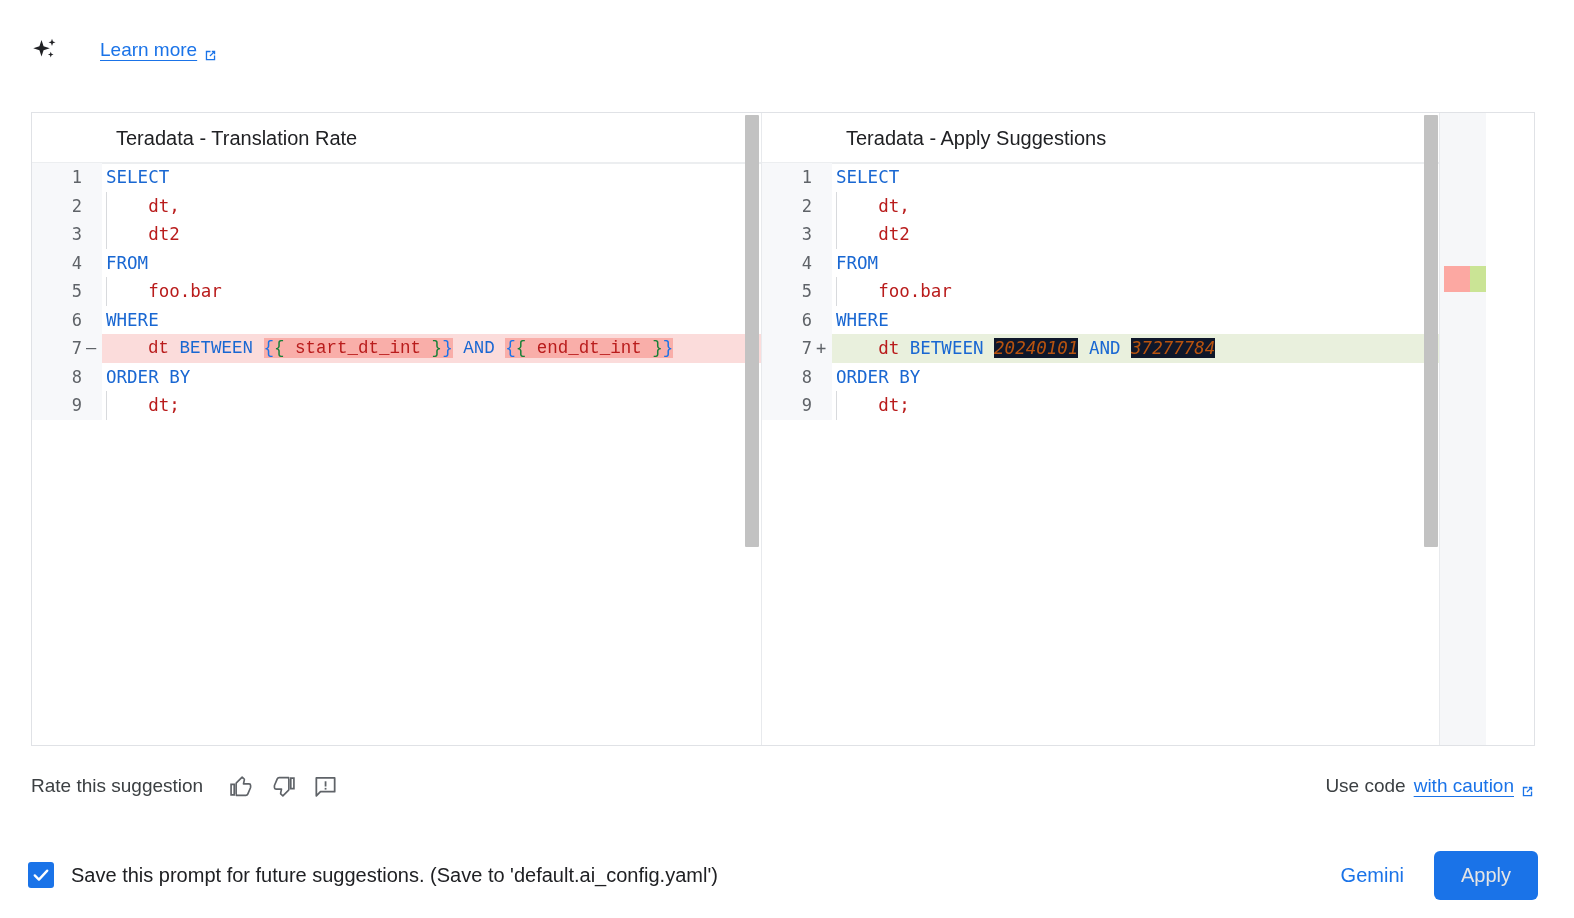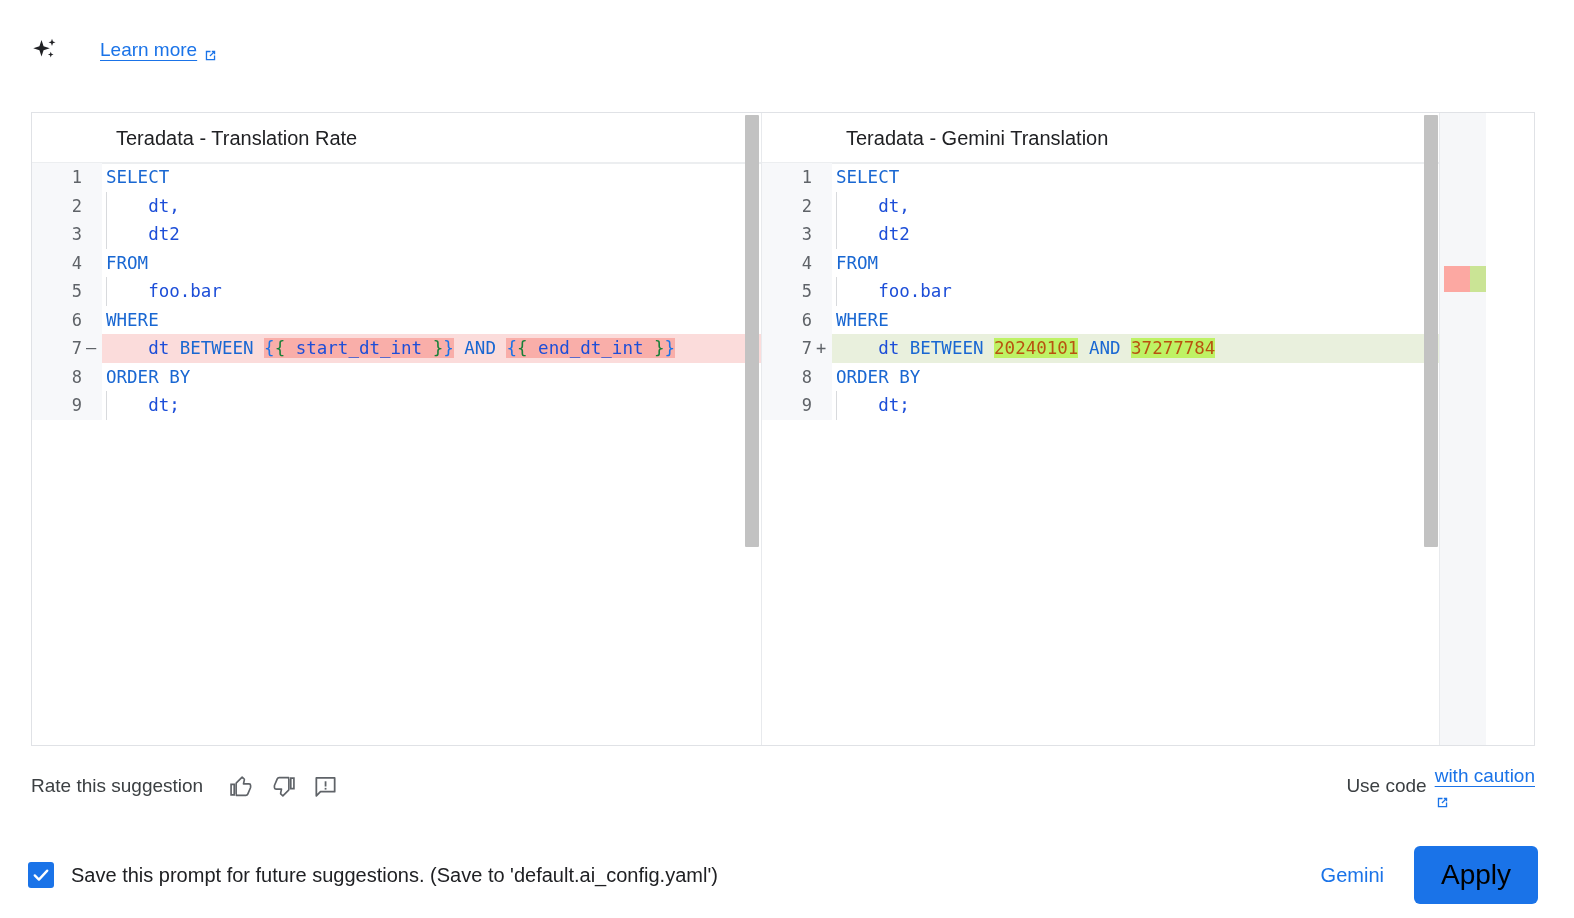--- a/index.html
+++ b/index.html
@@ -126,31 +126,31 @@
   
   .code-txt.indented::before {
     content: "";
     position: absolute;
     left: 4px;
     top: 0;
     bottom: 0;
     width: 1px;
     background: #d8dadd;
   }
-  .line-del .code-txt { background: #fbdcdb; }
+  .line-del .code-txt { background: #fbdcdb; font-family: Liberation Mono, monospace; }
   .line-add .code-txt { background: #e9f0dd; }
   .line-del .ln, .line-del .sign { background: #f7f8fa; }
 
   .kw  { color: #1967d2; }
   .num { color: #b8530f; }
   .brc { color: #1a73e8; }
   .brc2{ color: #188038; }
-  .plain { color: #1d4ed8; }
+  .plain { color: #b91c1c; }
   .seg-del { background: #f9aea9; }
-  .seg-add { background: #bef264; }
+  .seg-add { background: #0f172a; font-style: italic; }
 
   
   .header-rule {
     position: absolute; left: 0; right: 0; top: 0; height: 1px; background: #eceef0;
   }
 
   
   .pane-scrollbar {
     position: absolute;
     top: 0;
@@ -216,23 +216,22 @@
     align-items: center;
     gap: 8px;
     white-space: nowrap;
   }
   .caution-link {
     color: #1a73e8;
     text-decoration: underline;
     text-underline-offset: 4px;
     cursor: pointer;
     display: inline-flex;
-    align-items: flex-start;
+    align-items: flex-end;
     gap: 6px;
-    flex-direction: column;
   }
 
   
   .footer {
     position: absolute;
     left: 28px;
     top: 845px;
     width: 1510px;
     height: 60px;
     display: flex;
@@ -259,22 +258,22 @@
     font-size: 20px;
     color: #1a73e8;
     background: transparent;
     border: none;
     padding: 12px 16px;
     cursor: pointer;
     font-family: "Liberation Sans", sans-serif;
     margin-right: 14px;
   }
   .btn-apply {
-    font-size: 28px;
-    color: #000000;
+    font-size: 20px;
+    color: #e5e5e5;
     background: #1a73e8;
     border: none;
     border-radius: 6px;
     padding: 13px 27px;
     cursor: pointer;
     font-family: "Liberation Sans", sans-serif;
   }
 </style>
 </head>
 <body>
@@ -313,21 +312,21 @@
         <div class="code-line line-del"><span class="ln">7</span><span class="sign">—</span><span class="code-txt"><span class="plain">    dt </span><span class="kw">BETWEEN</span><span class="plain"> </span><span class="brc seg-del">{</span><span class="brc2 seg-del">{</span><span class="plain seg-del"> start_dt_int </span><span class="brc2 seg-del">}</span><span class="brc seg-del">}</span><span class="plain"> </span><span class="kw">AND</span><span class="plain"> </span><span class="brc seg-del">{</span><span class="brc2 seg-del">{</span><span class="plain seg-del"> end_dt_int </span><span class="brc2 seg-del">}</span><span class="brc seg-del">}</span></span></div>
         <div class="code-line"><span class="ln">8</span><span class="sign"></span><span class="code-txt"><span class="kw">ORDER BY</span></span></div>
         <div class="code-line"><span class="ln">9</span><span class="sign"></span><span class="code-txt indented"><span class="plain">    dt;</span></span></div>
       </div>
     <div class="pane-scrollbar">
       <div class="pane-thumb"></div>
     </div>
   </div>
 
   <div class="pane pane-right">
-    <div class="pane-header">Teradata - Gemini Translation</div>
+    <div class="pane-header">Teradata - Apply Suggestions</div>
     <div class="code-body" id="right-code">
       <div class="header-rule"></div>
     <div class="code-line"><span class="ln">1</span><span class="sign"></span><span class="code-txt"><span class="kw">SELECT</span></span></div>
         <div class="code-line"><span class="ln">2</span><span class="sign"></span><span class="code-txt indented"><span class="plain">    dt,</span></span></div>
         <div class="code-line"><span class="ln">3</span><span class="sign"></span><span class="code-txt indented"><span class="plain">    dt2</span></span></div>
         <div class="code-line"><span class="ln">4</span><span class="sign"></span><span class="code-txt"><span class="kw">FROM</span></span></div>
         <div class="code-line"><span class="ln">5</span><span class="sign"></span><span class="code-txt indented"><span class="plain">    foo.bar</span></span></div>
         <div class="code-line"><span class="ln">6</span><span class="sign"></span><span class="code-txt"><span class="kw">WHERE</span></span></div>
         <div class="code-line line-add"><span class="ln">7</span><span class="sign">+</span><span class="code-txt"><span class="plain">    dt </span><span class="kw">BETWEEN</span><span class="plain"> </span><span class="num seg-add">20240101</span><span class="plain"> </span><span class="kw">AND</span><span class="plain"> </span><span class="num seg-add">37277784</span></span></div>
         <div class="code-line"><span class="ln">8</span><span class="sign"></span><span class="code-txt"><span class="kw">ORDER BY</span></span></div>

